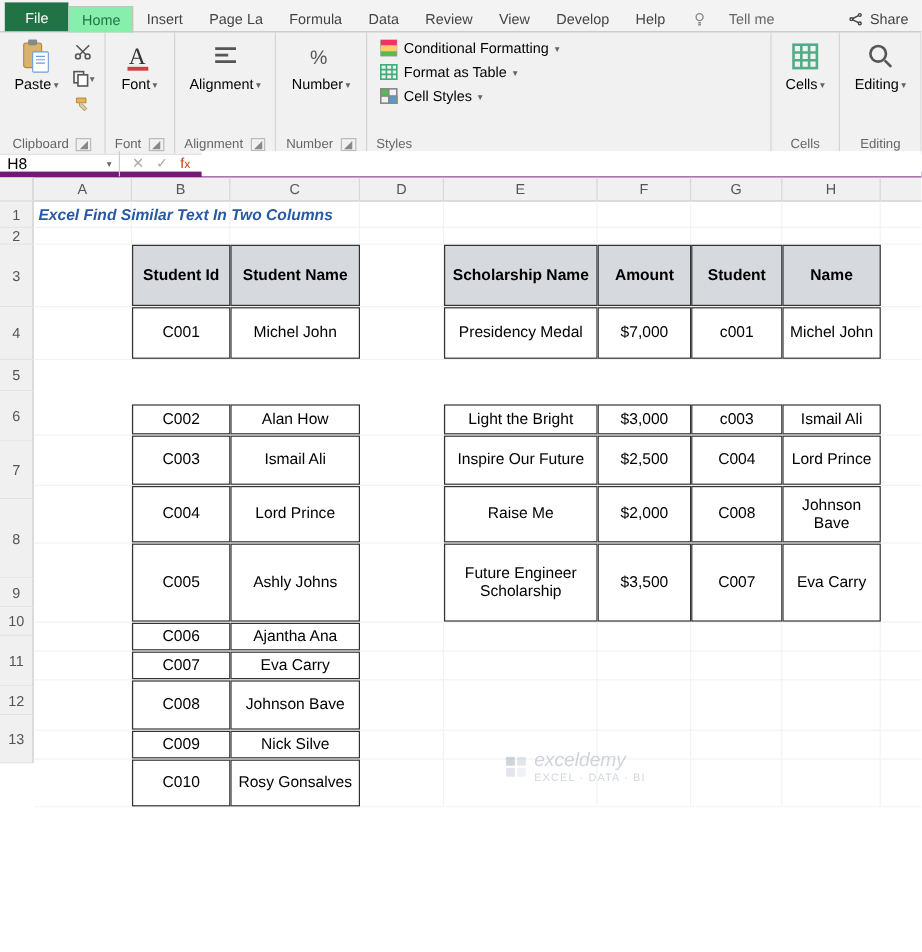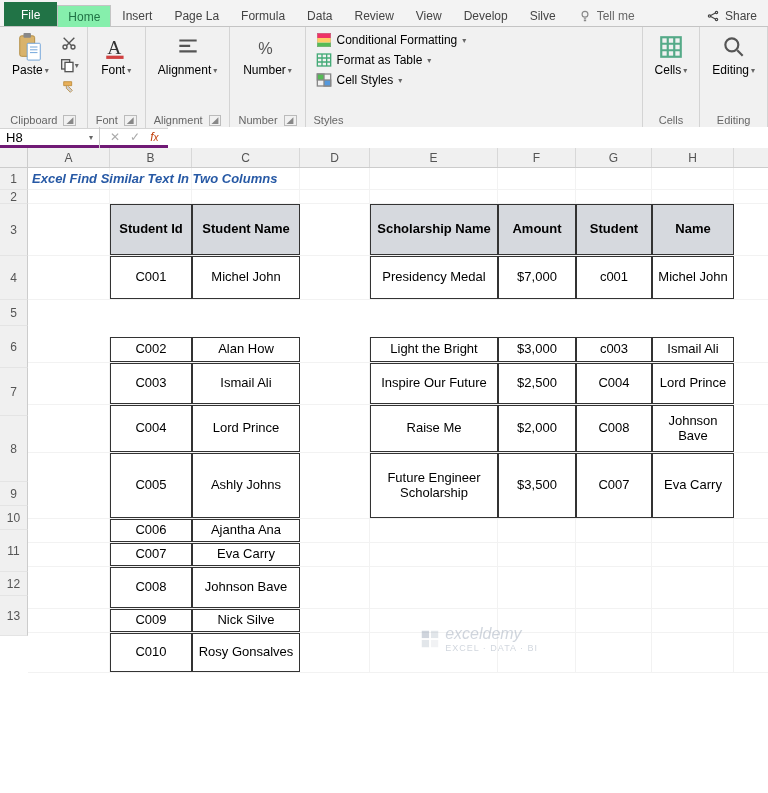--- a/index.html
+++ b/index.html
@@ -5,39 +5,39 @@
   * { box-sizing: border-box; margin: 0; padding: 0; }
   body { font-family: "Segoe UI", Arial, sans-serif; font-size: 12px; background: #fff; width: 768px; overflow: hidden; }
   
   
   .ribbon { background: linear-gradient(#f3f3f3,#efefef); border-bottom: 1px solid #d4d4d4; }
   .tabs { display: flex; align-items: flex-end; height: 26px; background: #f3f3f3; padding-left: 4px; gap: 0; }
   .tab { padding: 4px 10px 3px; font-size: 12px; color: #444; cursor: pointer; border: 1px solid transparent; border-bottom: none; white-space: nowrap; }
   .tab.active { background: #86efac; border-color: #c4c4c4; border-top: 1px solid #c4c4c4; color: #217346; position: relative; top: 1px; }
   .tab.file { background: #217346; color: #fff; padding: 5px 16px 4px; }
   .tabs .spacer { flex: 1; }
-  .tab.tell { display: flex; align-items: center; gap: 5px; color: #666; }
+  .tab.tell { display: flex; align-items: center; gap: 17px; color: #666; }
   .tab.share { display: flex; align-items: center; gap: 5px; }
   
   .groups { display: flex; background: #f1f1f1; border-top: 1px solid #c4c4c4; height: 102px; }
   .group { border-right: 1px solid #d4d4d4; padding: 4px 8px 2px; display: flex; flex-direction: column; justify-content: space-between; align-items: center; }
   .group-label { font-size: 11px; color: #666; text-align: center; padding-top: 2px; display: flex; align-items: center; gap: 3px; }
   .group-body { display: flex; align-items: flex-start; gap: 6px; flex: 1; }
   .big-btn { display: flex; flex-direction: column; align-items: center; gap: 2px; padding: 2px 4px; cursor: pointer; }
   .big-btn .ico { width: 28px; height: 28px; display: flex; align-items: center; justify-content: center; }
   .big-btn span.lbl { font-size: 12px; display: flex; align-items: center; gap: 2px; }
   .mini-col { display: flex; flex-direction: column; gap: 2px; padding-top: 2px; }
   .mini-col .mini { width: 20px; height: 20px; display: flex; align-items: center; justify-content: center; cursor: pointer; }
   .styles-list { display: flex; flex-direction: column; gap: 2px; font-size: 12px; }
   .styles-list div { display: flex; align-items: center; gap: 5px; cursor: pointer; padding: 1px 2px; }
   .drop { font-size: 8px; color: #666; }
   .corner { font-size: 9px; color: #888; margin-left: 3px; border: 1px solid #bbb; padding: 0 2px; line-height: 9px; }
   
   
-  .fxbar { display: flex; align-items: center; border-bottom: 3px solid #701a75; background: #fff; height: 19px; }
+  .fxbar { display: flex; align-items: center; border-bottom: 5px solid #701a75; background: #fff; height: 19px; }
   .namebox { width: 100px; border-right: 1px solid #ccc; padding: 3px 6px; display: flex; align-items: center; justify-content: space-between; font-size: 13px; }
   .fx-ctrl { display: flex; align-items: center; gap: 10px; padding: 0 10px; color: #aaa; }
   .fx-ctrl span { cursor: pointer; }
   .fx-input { flex: 1; border: none; outline: none; padding: 3px 6px; font-size: 13px; }
   
   
   .grid-wrap { position: relative; }
   .colheads { display: flex; background: #f0f0f0; border-bottom: 1px solid #ccc; height: 20px; }
   .ch { border-right: 1px solid #d8d8d8; text-align: center; font-size: 12px; color: #555; line-height: 20px; }
   .rowheads { position: absolute; left: 0; top: 20px; width: 28px; }
@@ -69,21 +69,21 @@
   <div class="tabs">
     <div class="tab file">File</div>
     <div class="tab active">Home</div>
     <div class="tab">Insert</div>
     <div class="tab">Page La</div>
     <div class="tab">Formula</div>
     <div class="tab">Data</div>
     <div class="tab">Review</div>
     <div class="tab">View</div>
     <div class="tab">Develop</div>
-    <div class="tab">Silve</div>
+    <div class="tab">Help</div>
     <div class="tab tell">
       <svg width="14" height="14" viewBox="0 0 24 24" fill="none" stroke="#888" stroke-width="2">
           <circle cx="12" cy="9" r="5"></circle>
           <path d="M10 17h4M10 20h4"></path>
         </svg>
       <span>Tell me</span>
     </div>
     <div class="spacer"></div>
     <div class="tab share">
       <svg width="14" height="14" viewBox="0 0 24 24" fill="none" stroke="#444" stroke-width="2">
@@ -284,21 +284,21 @@
 </div>
 
 <div class="fxbar">
   <div class="namebox">
     <span>H8</span>
       <span class="drop">▾</span>
   </div>
   <div class="fx-ctrl">
     <span>✕</span>
     <span>✓</span>
-    <span style="font-style:italic;color:#c2410c">f<small>x</small></span>
+    <span style="color:#c2410c">f<small>x</small></span>
   </div>
   <input class="fx-input" value="" style="">
 </div>
 
 <div class="grid-wrap">
   <div class="colheads">
     <div class="corner-cell"></div>
     <div class="ch cA">A</div>
     <div class="ch cB">B</div>
     <div class="ch cC">C</div>

